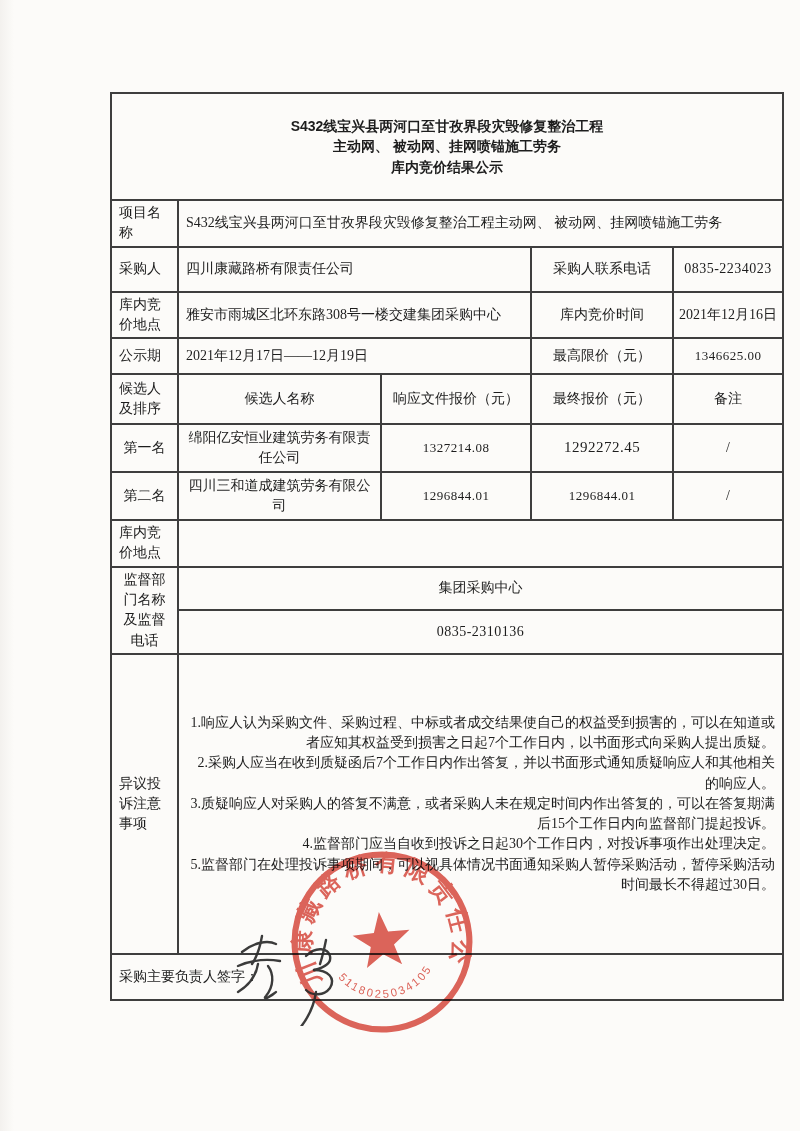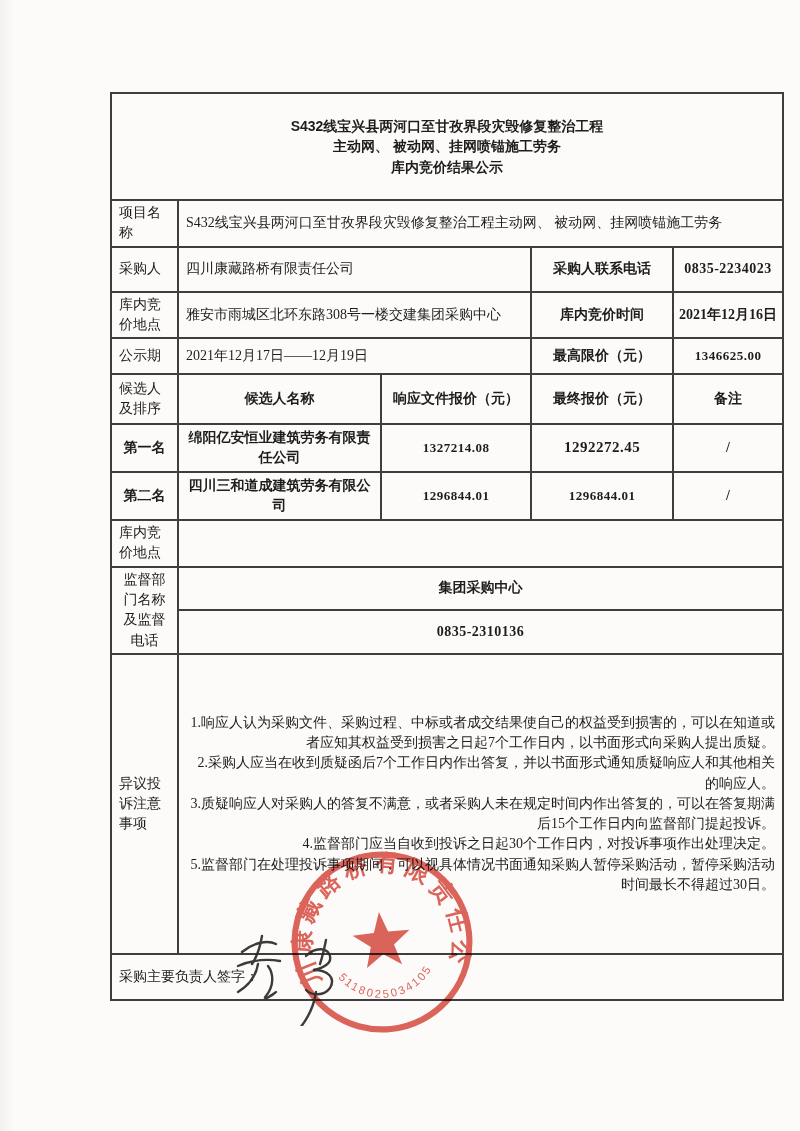--- a/index.html
+++ b/index.html
@@ -34,21 +34,21 @@
     word-break: break-all;
   }
   .title-cell {
     text-align: center;
     font-family: "Liberation Sans", "DejaVu Sans", sans-serif;
     font-weight: bold;
     font-size: 23px;
     line-height: 36px;
     color: #222;
   }
-  .ctr { text-align: center; font-weight: bold; }
+  .ctr { text-align: center; }
   .lbl { text-align: left; }
   .num { font-family: "Liberation Serif", serif; letter-spacing: .5px; }
   .objection-text { font-size: 14px; line-height: 22px; text-align: right; }
   .sig-cell { font-size: 15px; padding-left: 12px; position: relative; }
   .sig-label { display: inline-block; }
   
   .seal {
     position: absolute;
     left: 288px; top: 848px;
     width: 188px; height: 188px;

